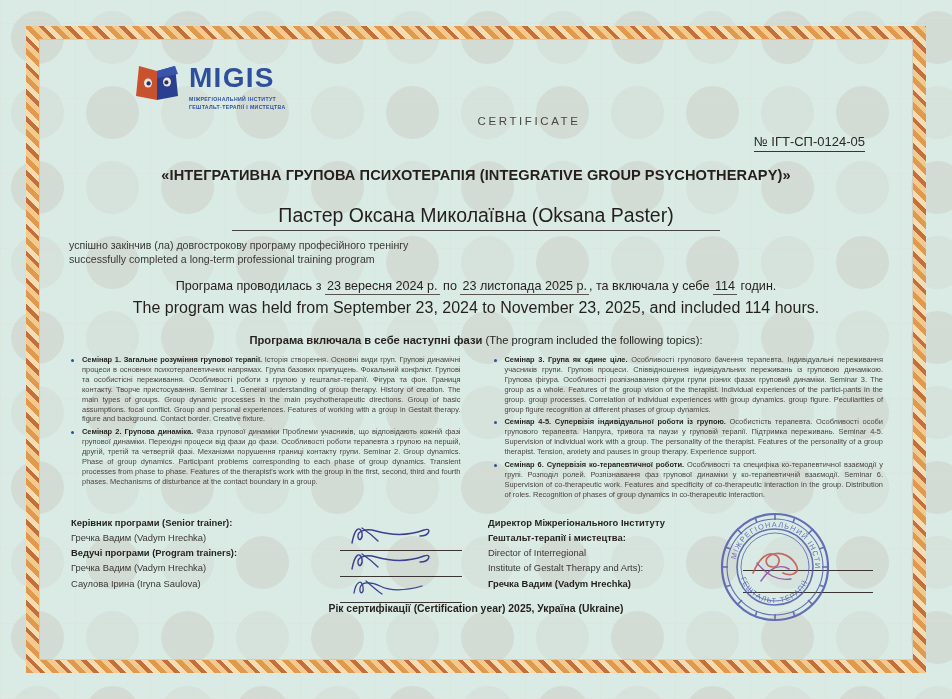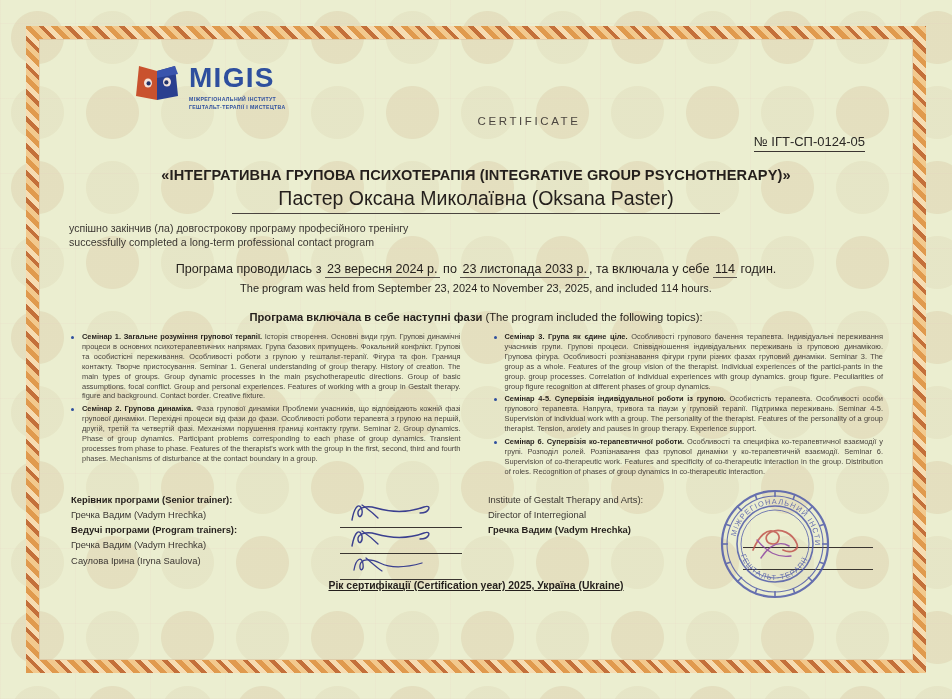--- a/index.html
+++ b/index.html
@@ -8,21 +8,21 @@
     height: 699px;
     overflow: hidden;
     background: #ffffff;
     font-family: "Liberation Sans", sans-serif;
   }
 
   .certificate {
     position: relative;
     width: 952px;
     height: 699px;
-    background: #84cc16;
+    background: #14b8a6;
     overflow: hidden;
   }
 
   
   .watermark {
     position: absolute;
     inset: 0;
     background-color: #fdf5f1;
     background-image:
       radial-gradient(circle at 25% 25%, rgba(226,186,176,0.30) 0 26px, rgba(226,186,176,0) 27px),
@@ -102,41 +102,41 @@
     border-bottom: 1.4px solid #3a3531; padding-bottom: 2px;
   }
 
   .program-name {
     margin-top: 55px;
     text-align: center;
     font-size: 14.6px; font-weight: bold; color: #241f1c;
     letter-spacing: .1px;
   }
   .recipient {
-    margin-top: 4px; text-align: center;
+    margin-top: 21px; text-align: center;
   }
   .recipient-name {
     display: inline-block;
     font-size: 19.5px; color: #241f1c;
     border-bottom: 1.3px solid #4a443f;
     padding: 0 46px 3px 46px;
   }
 
   .completed-ua, .completed-en {
     color: #3b3632;
   }
   .completed-ua { font-size: 10.6px; margin-top: 8px; }
   .completed-en { font-size: 10.6px; margin-top: 2px; }
 
   .dates-ua {
     text-align: center; font-size: 12.6px; color: #241f1c; margin-top: 14px;
   }
   .dates-ua .u { border-bottom: 1.2px solid #5a534d; padding: 0 2px 1px 2px; }
   .dates-en {
-    text-align: center; font-size: 11px; color: #241f1c; margin-top: 6px;
+    text-align: center; font-size: 16px; color: #241f1c; margin-top: 6px;
   }
 
   .topics-head {
     text-align: center; font-size: 11.2px; color: #241f1c; margin-top: 17px;
   }
   .topics-head b { font-weight: bold; }
 
   
   .topics {
     display: flex; gap: 31px; margin-top: 9px;
@@ -169,21 +169,21 @@
   .ink { position: absolute; left: 6px; bottom: 3px; width: 110px; height: 24px; }
 
   
   .seal {
     position: absolute; right: 52px; top: -4px;
     width: 112px; height: 112px; opacity: .82;
   }
 
   .footer {
     text-align: center; font-size: 10.4px; color: #241f1c;
-    font-weight: bold; margin-top: 12px; text-decoration: underline;
+    font-weight: bold; margin-top: 12px;
   }
 </style>
 </head>
 <body>
 
 <div class="certificate">
 
   <div class="watermark"></div>
   <div class="watermark2"></div>
   <div class="border-frame"></div>
@@ -217,27 +217,27 @@
       <div class="cert-number">№ ІГТ-СП-0124-05</div>
     </div>
 
     <div class="program-name">«ІНТЕГРАТИВНА ГРУПОВА ПСИХОТЕРАПІЯ (INTEGRATIVE GROUP PSYCHOTHERAPY)»</div>
 
     <div class="recipient">
       <span class="recipient-name">Пастер Оксана Миколаївна (Oksana Paster)</span>
     </div>
 
     <div class="completed-ua">успішно закінчив (ла) довгострокову програму професійного тренінгу</div>
-    <div class="completed-en">successfully completed a long-term professional contact program</div>
+    <div class="completed-en">successfully completed a long-term professional training program</div>
 
     <div class="dates-ua">
       <span>Програма проводилась з</span>
       <span class="u">23 вересня 2024 р.</span>
       <span>по</span>
-      <span class="u">23 листопада 2033 р.</span><span>, та включала у себе</span>
+      <span class="u">23 листопада 2025 р.</span><span>, та включала у себе</span>
       <span class="u">114</span>
       <span>годин.</span>
     </div>
 
     <div class="dates-en">The program was held from September 23, 2024 to November 23, 2025, and included 114 hours.</div>
 
     <div class="topics-head">
       <b>Програма включала в себе наступні фази</b><span> (The program included the following topics):</span>
     </div>
 
@@ -290,22 +290,24 @@
           <div class="sig-rule">
             <svg class="ink" viewBox="0 0 110 24">
               <path d="M8 18 C10 6 16 4 17 12 C18 19 13 20 14 13 C15 7 24 6 34 11 C46 17 62 15 76 11" fill="none" stroke="#3a3f8f" stroke-width="1.3" stroke-linecap="round"></path>
               <path d="M20 6 C26 11 30 15 36 19" fill="none" stroke="#3a3f8f" stroke-width="1.2" stroke-linecap="round"></path>
             </svg>
           </div>
         </div>
       </div>
 
       <div class="sign-right">
+        <div class="sign-line bold">Директор Міжрегіонального Інституту</div>
+        <div class="sign-line bold">Гештальт-терапії і мистецтва:</div>
+        <div class="sign-line">Director of Interregional</div>
         <div class="sign-line">Institute of Gestalt Therapy and Arts):</div>
-        <div class="sign-line">Director of Interregional</div>
         <div class="sign-line bold">Гречка Вадим (Vadym Hrechka)</div>
 
         <div class="sig-rules" style="right:10px; top:22px; width:130px;">
           <div class="sig-rule" style="height:34px;"></div>
           <div class="sig-rule" style="height:22px;"></div>
         </div>
 
         <svg class="seal" viewBox="0 0 112 112">
           <circle cx="56" cy="56" r="53" fill="none" stroke="#4a55a8" stroke-width="2.2"></circle>
           <circle cx="56" cy="56" r="48" fill="none" stroke="#4a55a8" stroke-width="1.1"></circle>

